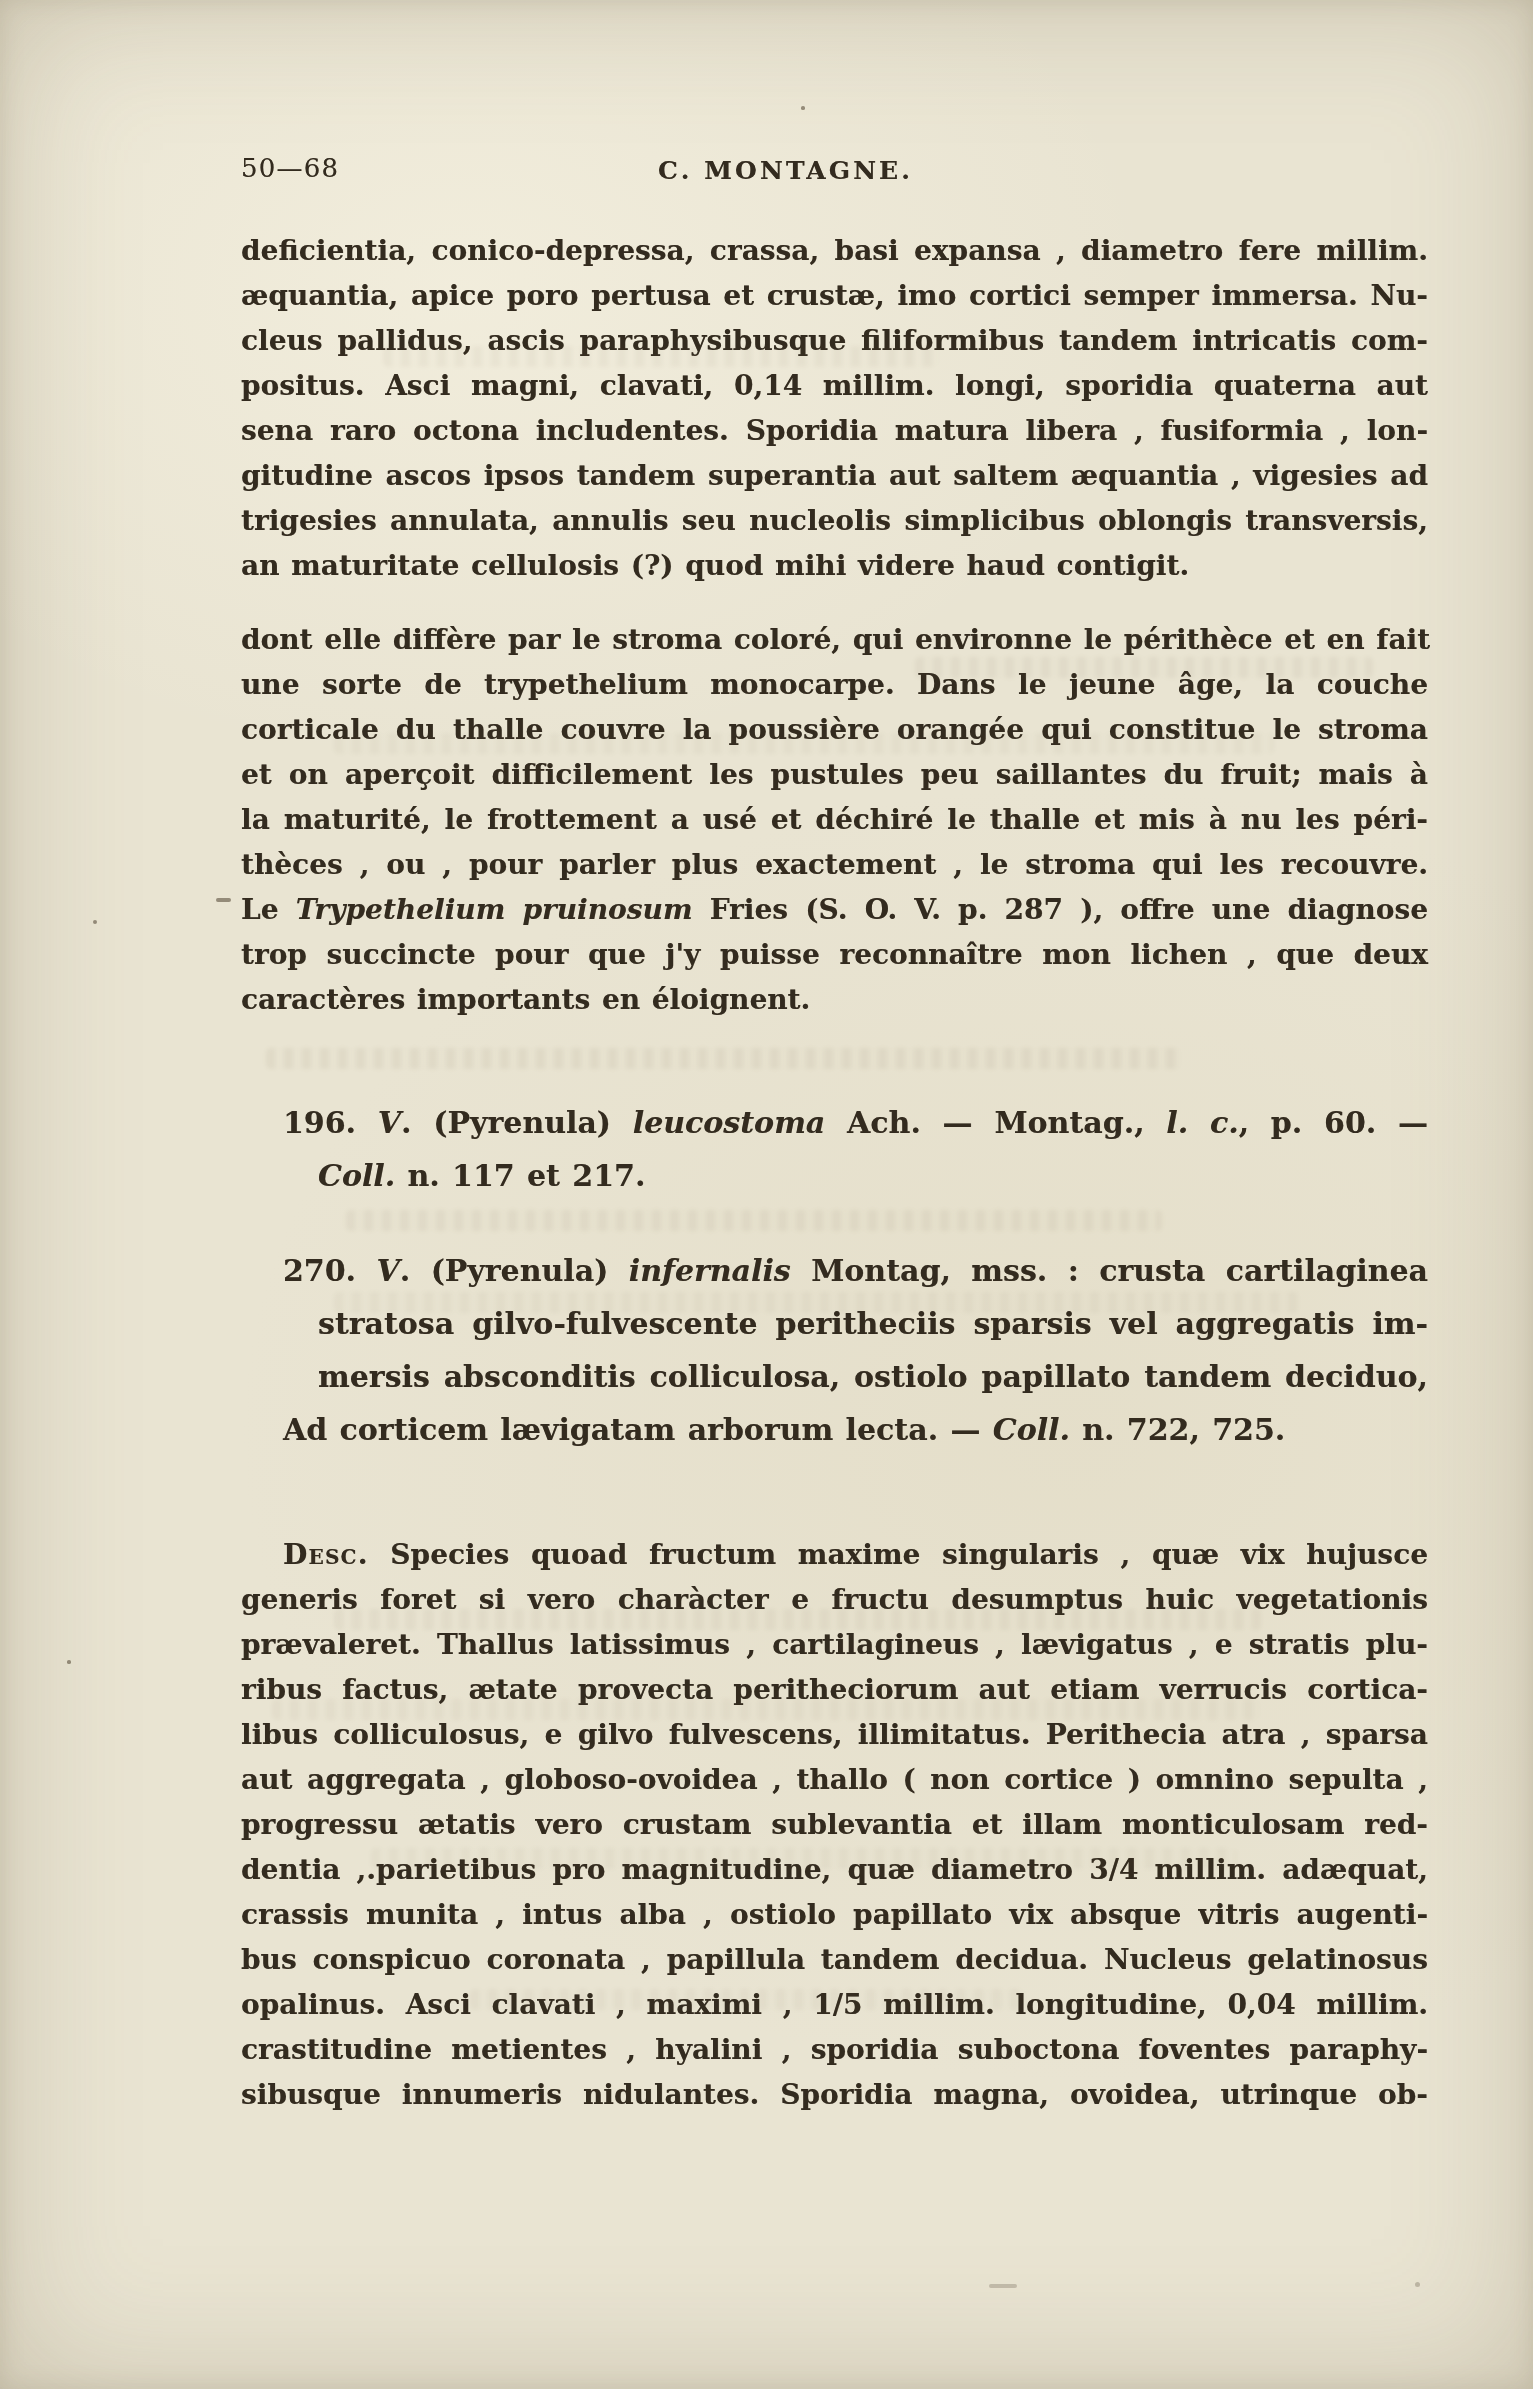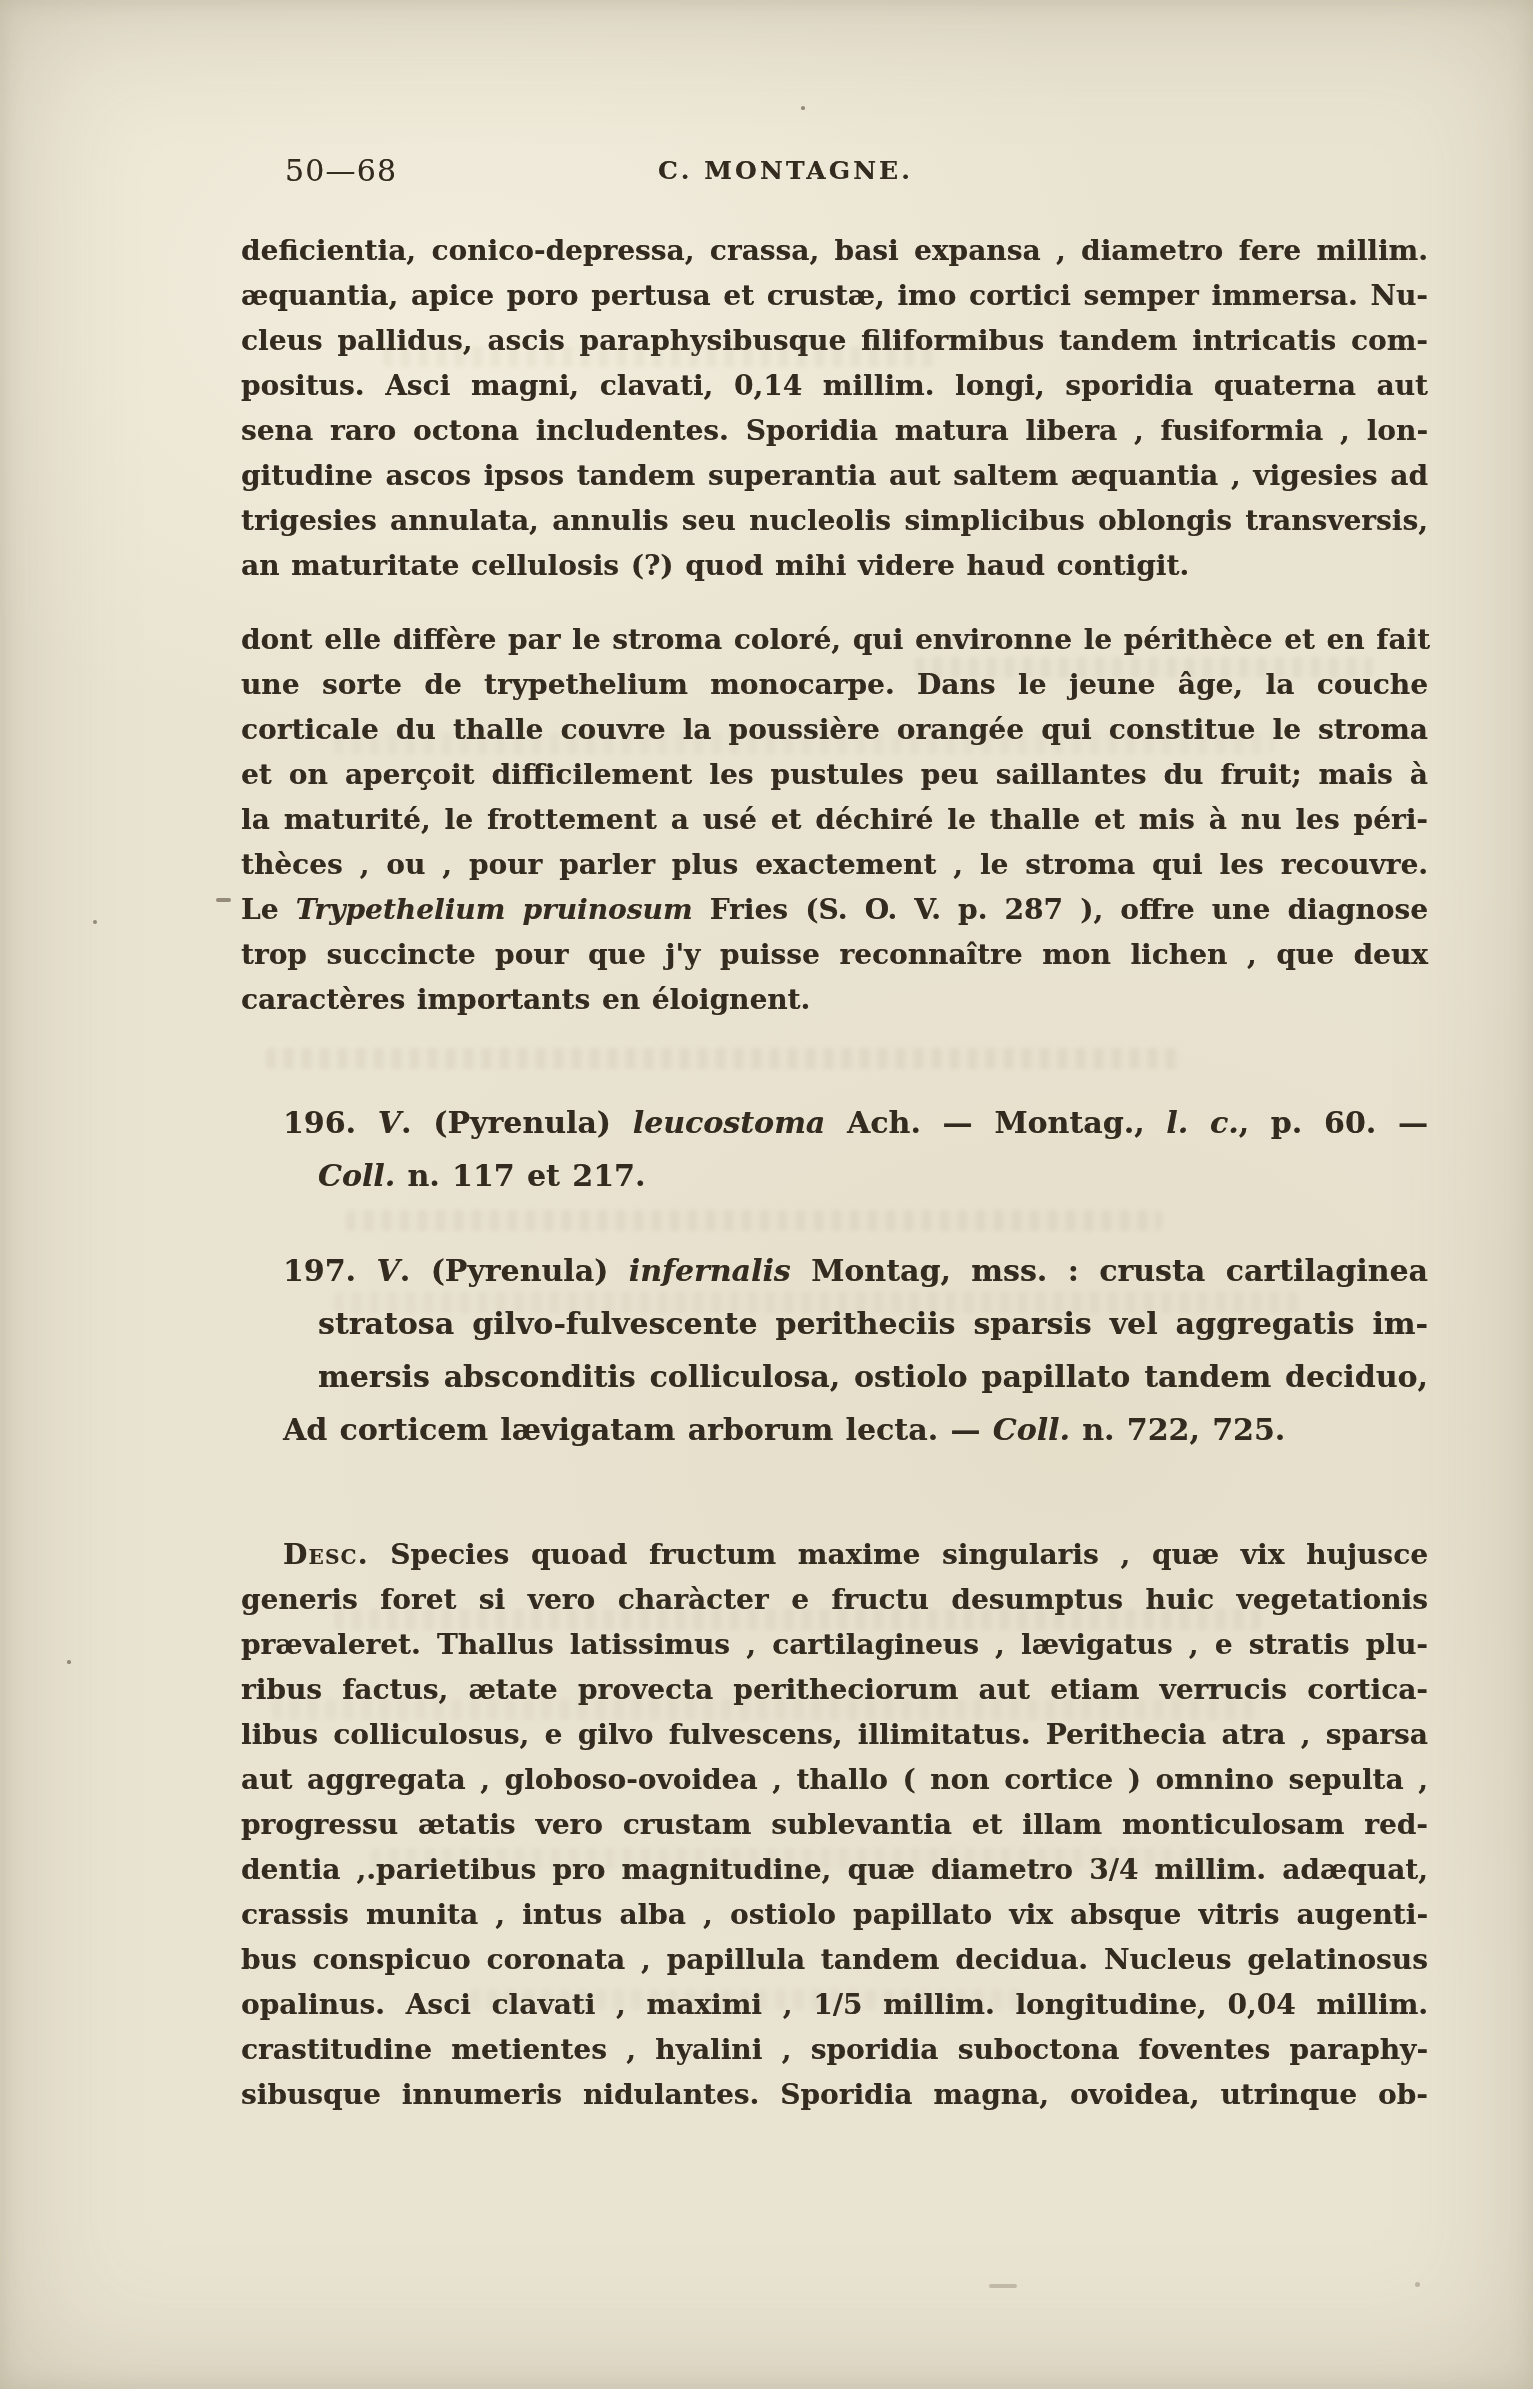--- a/index.html
+++ b/index.html
@@ -26,24 +26,23 @@
     position: absolute;
     top: 153px;
     left: 0;
     width: 1534px;
     height: 43px;
   }
   .page-number {
     position: absolute;
     left: 241px;
     top: 0;
-    font-size: 30px;
+    font-size: 26px;
     letter-spacing: 1.2px;
     text-shadow: 0 0 0.6px rgba(60,50,35,0.55);
-    margin-left: 44px;
   }
   .running-title {
     position: absolute;
     left: 0;
     width: 1534px;
     top: 2.5px;
     text-align: center;
     font-weight: 700;
     font-size: 25px;
     letter-spacing: 3.1px;
@@ -138,21 +137,21 @@
       <div class="line ind0 just"><span class="seg-r">thèces , ou , pour parler plus exactement , le stroma qui les recouvre.</span></div>
       <div class="line ind0 just"><span class="seg-r">Le </span><span class="seg-i">Trypethelium pruinosum</span><span class="seg-r"> Fries (S. O. V. p. 287 ), offre une diagnose</span></div>
       <div class="line ind0 just"><span class="seg-r">trop succincte pour que j'y puisse reconnaître mon lichen , que deux</span></div>
       <div class="line ind0"><span class="seg-r">caractères importants en éloignent.</span></div>
     </section>
   <section class="para entry" id="para-e196">
       <div class="line ind1 just"><span class="seg-r">196. </span><span class="seg-i">V</span><span class="seg-r">. (Pyrenula) </span><span class="seg-i">leucostoma</span><span class="seg-r"> Ach. — Montag., </span><span class="seg-i">l. c.</span><span class="seg-r">, p. 60. —</span></div>
       <div class="line ind2"><span class="seg-i">Coll.</span><span class="seg-r"> n. 117 et 217.</span></div>
     </section>
   <section class="para entry" id="para-e197">
-      <div class="line ind1 just"><span class="seg-r">197. </span><span class="seg-i">V</span><span class="seg-r">. (Pyrenula) </span><span class="seg-i">infernalis</span><span class="seg-r"> Montag, mss. : crusta cartilaginea</span></div>
+      <div class="line ind1 just"><span class="seg-r">270. </span><span class="seg-i">V</span><span class="seg-r">. (Pyrenula) </span><span class="seg-i">infernalis</span><span class="seg-r"> Montag, mss. : crusta cartilaginea</span></div>
       <div class="line ind2 just"><span class="seg-r">stratosa gilvo-fulvescente peritheciis sparsis vel aggregatis im-</span></div>
       <div class="line ind2 just"><span class="seg-r">mersis absconditis colliculosa, ostiolo papillato tandem deciduo,</span></div>
       <div class="line ind1"><span class="seg-r">Ad corticem lævigatam arborum lecta. — </span><span class="seg-i">Coll.</span><span class="seg-r"> n. 722, 725.</span></div>
     </section>
   <section class="para body" id="para-desc">
       <div class="line ind1 just"><span class="seg-sc">Desc.</span><span class="seg-r"> Species quoad fructum maxime singularis , quæ vix hujusce</span></div>
       <div class="line ind0 just"><span class="seg-r">generis foret si vero charàcter e fructu desumptus huic vegetationis</span></div>
       <div class="line ind0 just"><span class="seg-r">prævaleret. Thallus latissimus , cartilagineus , lævigatus , e stratis plu-</span></div>
       <div class="line ind0 just"><span class="seg-r">ribus factus, ætate provecta peritheciorum aut etiam verrucis cortica-</span></div>
       <div class="line ind0 just"><span class="seg-r">libus colliculosus, e gilvo fulvescens, illimitatus. Perithecia atra , sparsa</span></div>

